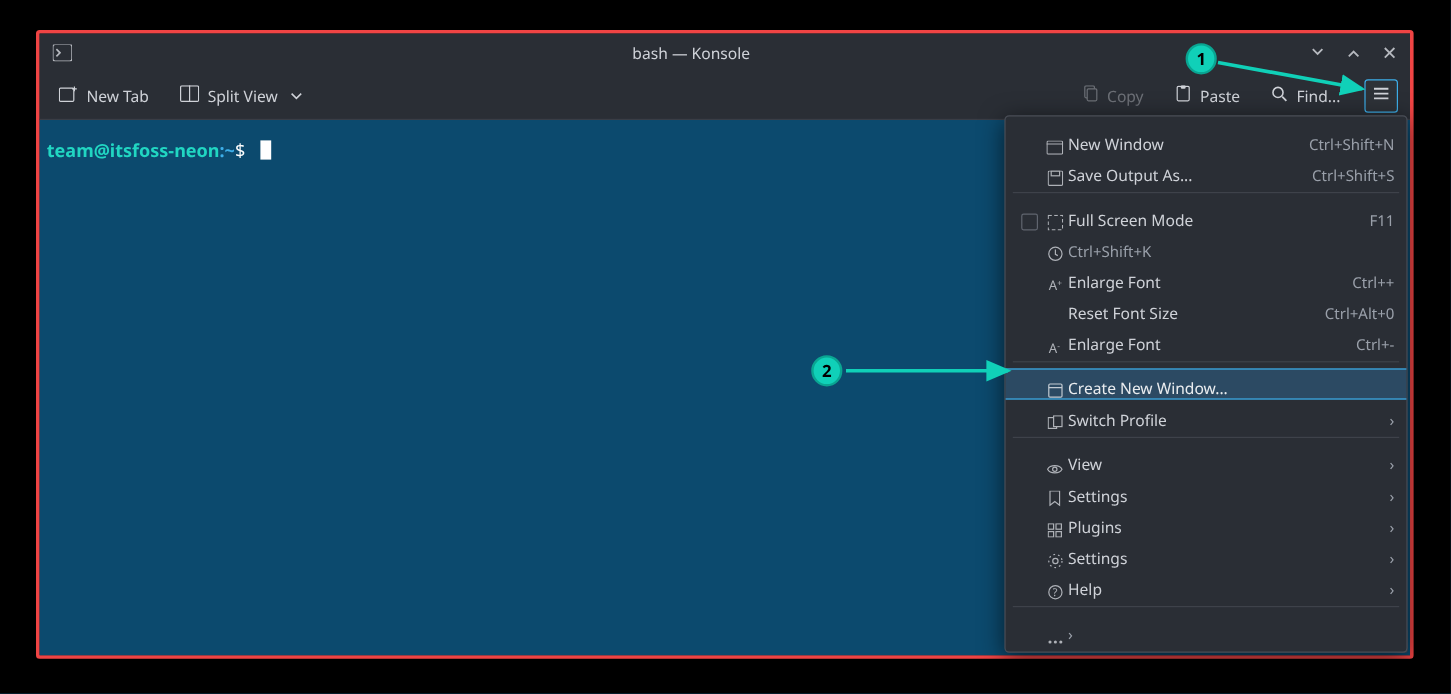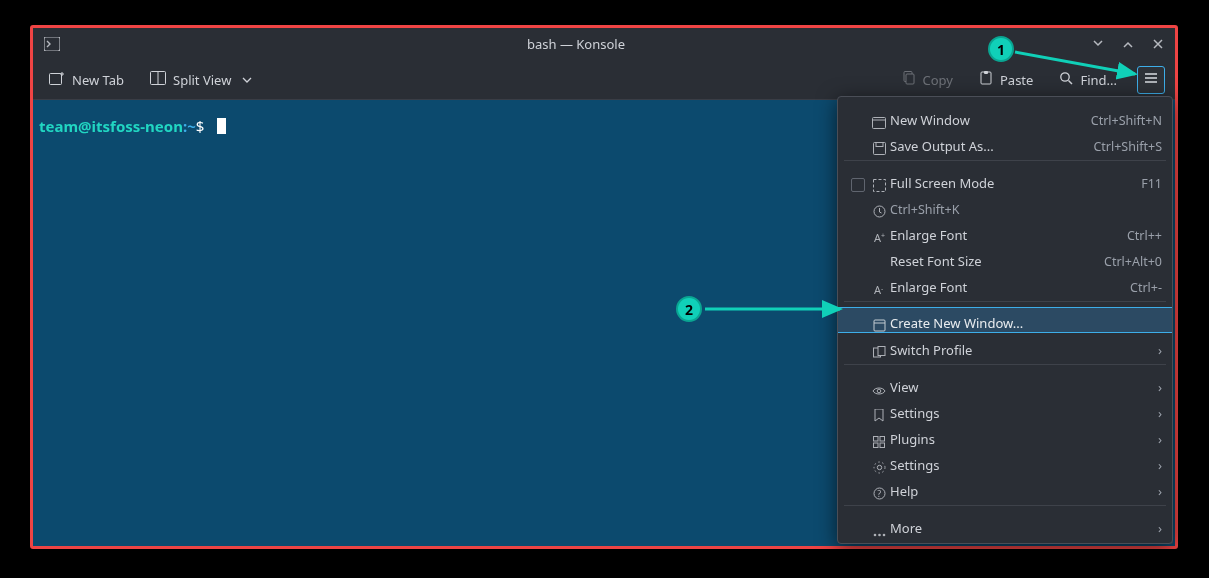--- a/index.html
+++ b/index.html
@@ -332,21 +332,20 @@
     <div class="menu-sep"></div>
     <div class="menu-item">
       <span class="mi-check"></span>
       <span class="mi-icon">
           <svg width="13" height="4" viewBox="0 0 13 4">
             <circle cx="2" cy="2" r="1.3" fill="#cfd2d8"></circle>
             <circle cx="6.5" cy="2" r="1.3" fill="#cfd2d8"></circle>
             <circle cx="11" cy="2" r="1.3" fill="#cfd2d8"></circle>
           </svg>
         </span>
-      <span class="mi-label">More</span>
       <span class="mi-arrow">›</span>
     </div>
   </div>
 </div>
 
 <div class="annot-circle" style="left:988px; top:36px;">
   <span>1</span>
 </div>
 <svg class="arrow" style="left:1010px; top:42px;" width="140" height="40">
   <defs>

